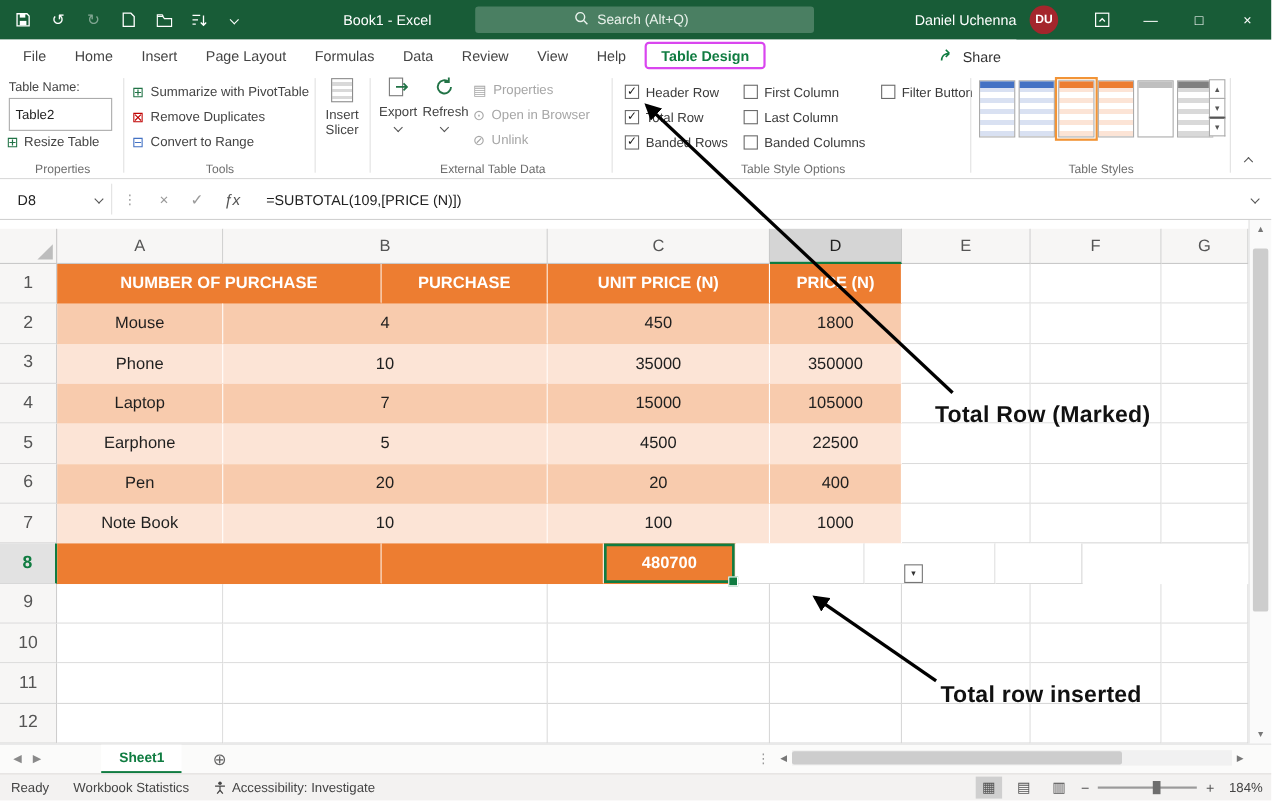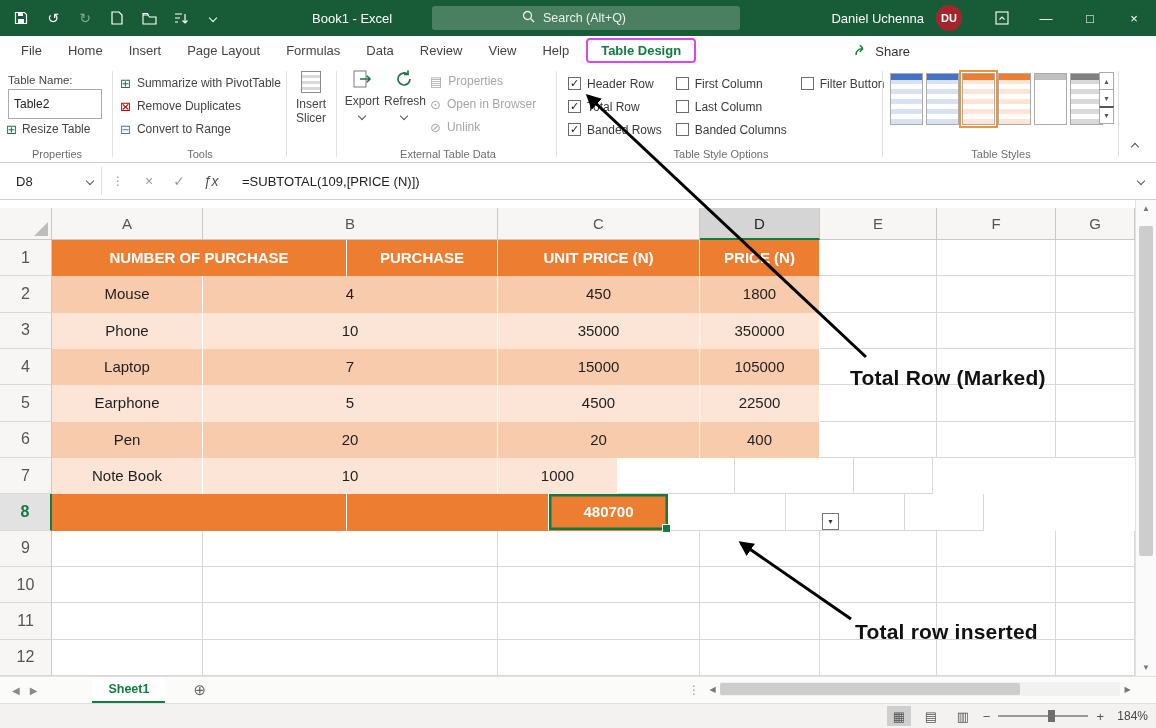--- a/index.html
+++ b/index.html
@@ -438,20 +438,21 @@
           <div class="cell c-band-a" style="width: 202px;">20</div>
           <div class="cell c-band-a" style="width: 120px;">400</div>
           <div class="cell" style="width: 117px;"></div>
           <div class="cell" style="width: 119px;"></div>
           <div class="cell" style="width: 79px;"></div>
         </div>
         <div class="grow">
           <div class="rowhead">7</div>
           <div class="cell c-band-b" style="width: 151px;">Note Book</div>
           <div class="cell c-band-b" style="width: 295px;">10</div>
+          <div class="cell c-band-b" style="width: 202px;">100</div>
           <div class="cell c-band-b" style="width: 120px;">1000</div>
           <div class="cell" style="width: 117px;"></div>
           <div class="cell" style="width: 119px;"></div>
           <div class="cell" style="width: 79px;"></div>
         </div>
         <div class="grow">
           <div class="rowhead sel">8</div>
           <div class="cell c-total" style="width: 295px;"></div>
           <div class="cell c-total" style="width: 202px;"></div>
           <div class="cell c-total selcell" style="width: 120px;">480700</div>
@@ -520,20 +521,31 @@
   </div>
   <div class="hscroll">
     <span class="hs-btn">◀</span>
     <div class="hs-track">
         <div class="hs-thumb"></div>
       </div>
     <span class="hs-btn">▶</span>
   </div>
 
   <div class="statusbar">
+    <div class="sb-left">
+      <span>Ready</span>
+      <span>Workbook Statistics</span>
+      <span class="sb-acc">
+        <svg width="12" height="12" viewBox="0 0 12 12">
+            <circle cx="6" cy="2" r="1.6" fill="#444"></circle>
+            <path d="M1.5 4.6 h9 M6 4.6 v3.8 M6 8.4 l-2.6 3.1 M6 8.4 l2.6 3.1" stroke="#444" fill="none" stroke-width="1.1"></path>
+          </svg>
+        <span>Accessibility: Investigate</span>
+      </span>
+    </div>
     <div class="sb-right">
       <span class="viewbtn active">▦</span>
       <span class="viewbtn">▤</span>
       <span class="viewbtn">▥</span>
       <span class="zoom-sign">−</span>
       <div class="zoom-track">
           <div class="zoom-thumb"></div>
         </div>
       <span class="zoom-sign">+</span>
       <span class="zoom-val">184%</span>

